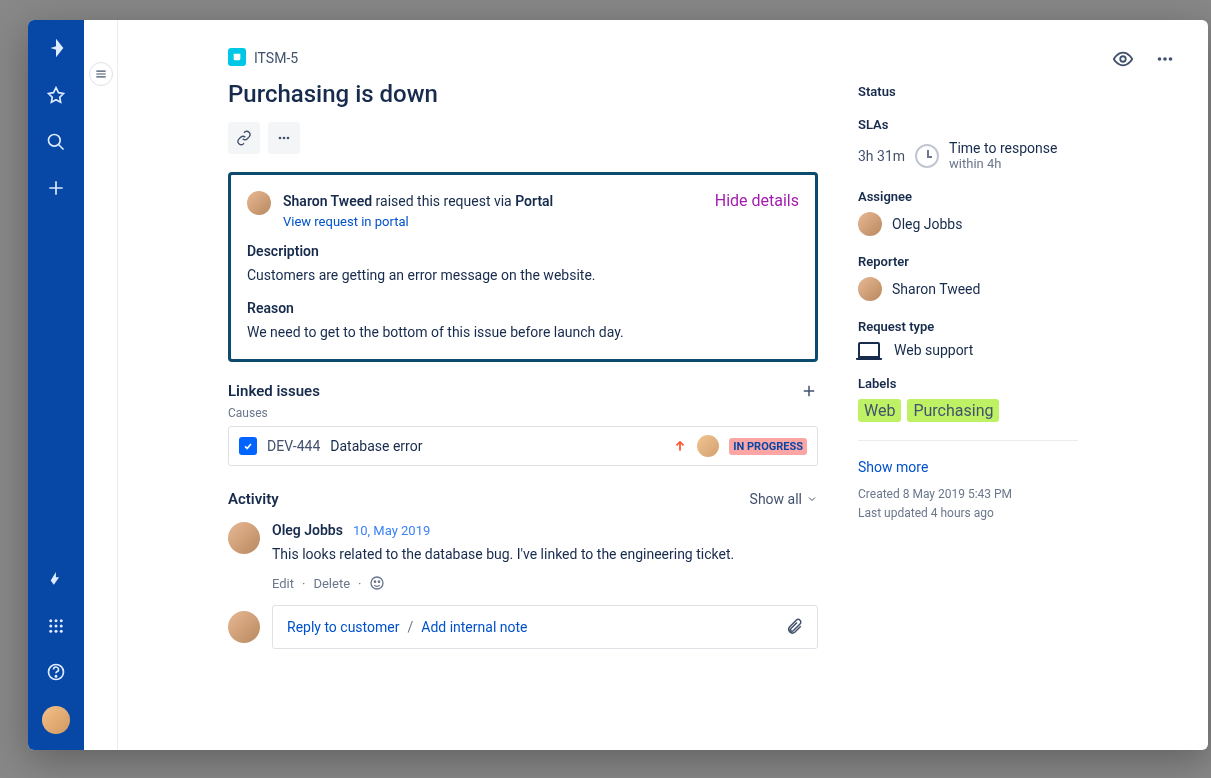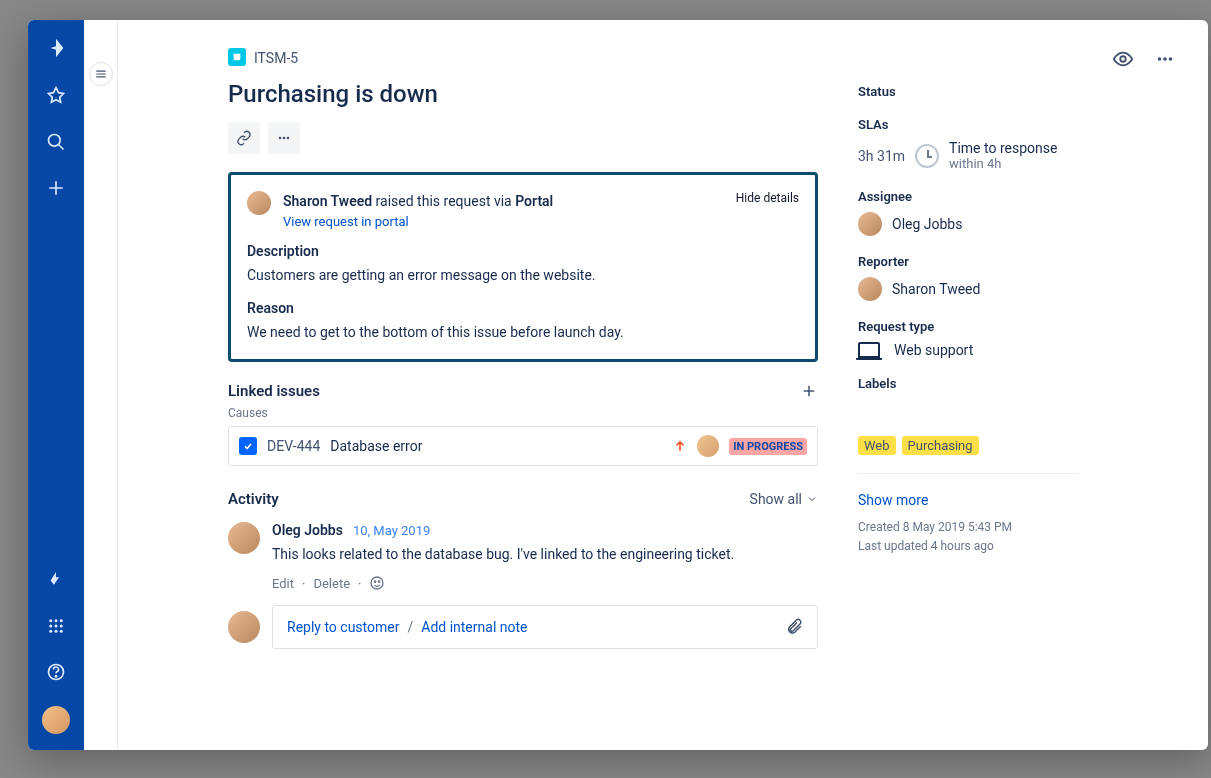--- a/index.html
+++ b/index.html
@@ -18,21 +18,21 @@
 .issue-type-icon { width:18px; height:18px; background:#00C7E5; border-radius:3px; display:flex; align-items:center; justify-content:center; }
 .issue-key { color:#42526E; font-size:14px; }
 h1.title { font-size:24px; font-weight:500; color:#172B4D; margin-bottom:14px; }
 .title-actions { display:flex; gap:8px; margin-bottom:18px; }
 .icon-btn { width:32px; height:32px; border-radius:3px; background:#F4F5F7; display:flex; align-items:center; justify-content:center; cursor:pointer; color:#42526E; }
 .panel { border:3px solid #0c4a6e; border-radius:4px; padding:16px; margin-bottom:20px; }
 .panel-head { display:flex; align-items:flex-start; gap:12px; margin-bottom:14px; }
 .avatar { width:24px; height:24px; border-radius:50%; background:linear-gradient(135deg,#e8b894,#b8895f); flex-shrink:0; }
 .request-line { color:#172B4D; font-size:14px; }
 .request-line b { font-weight:600; }
-.hide-details { margin-left:auto; color:#0f172a; font-size:12px; cursor:pointer; }
+.hide-details { margin-left:auto; color:#a21caf; font-size:16px; cursor:pointer; }
 .portal-link { color:#0052CC; font-size:13px; cursor:pointer; margin-top:4px; display:block;}
 .field-label { font-weight:600; color:#172B4D; font-size:14px; margin-top:14px; margin-bottom:6px; }
 .field-value { color:#172B4D; font-size:14px; line-height:1.5; }
 .section-head { display:flex; align-items:center; margin-bottom:6px; }
 .section-title { font-weight:600; color:#172B4D; font-size:15px; }
 .plus-icon { margin-left:auto; color:#42526E; cursor:pointer; }
 .subtext { color:#6B778C; font-size:12px; margin-bottom:6px; }
 .linked-row { border:1px solid #DFE1E6; border-radius:3px; padding:8px 10px; display:flex; align-items:center; gap:10px; }
 .check-icon { width:18px; height:18px; background:#0065FF; border-radius:3px; display:flex; align-items:center; justify-content:center; }
 .link-key { color:#42526E; font-size:14px; }
@@ -69,21 +69,21 @@
 .clock:after { width:2px; height:6px; transform:rotate(0deg) translateY(-6px); }
 .sla-text { font-size:14px; color:#172B4D;}
 .sla-sub { font-size:13px; color:#6B778C;}
 .person-row { display:flex; align-items:center; gap:10px; margin-top:4px;}
 .person-avatar { width:24px; height:24px; border-radius:50%; background:linear-gradient(135deg,#e8b894,#b8895f);}
 .person-name { font-size:14px; color:#172B4D;}
 .reqtype-row { display:flex; align-items:flex-end; gap:14px; margin-top:4px; }
 .laptop-icon { width:22px; height:16px; border:2px solid #172B4D; border-radius:2px 2px 0 0; position:relative;}
 .laptop-icon:after { content:''; position:absolute; left:-4px; right:-4px; bottom:-4px; height:2px; border-bottom:2px solid #172B4D; border-radius:1px;}
 .labels-row { display:flex; gap:6px; margin-top:4px;}
-.label-chip { background:#fde047; color:#42526E; font-size:13px; padding:2px 6px; border-radius:3px;margin-top:37px;}
+.label-chip { background:#bef264; color:#42526E; font-size:16px; padding:2px 6px; border-radius:3px;}
 .divider { border-top:1px solid #EBECF0; margin:18px 0;}
 .show-more { color:#0052CC; font-size:14px; cursor:pointer; margin-bottom:10px; display:block;}
 .meta-line { color:#6B778C; font-size:12px; line-height:1.6;}
 svg { display:block; }
 </style>
 </head>
 <body>
 
 <div class="window">
 

